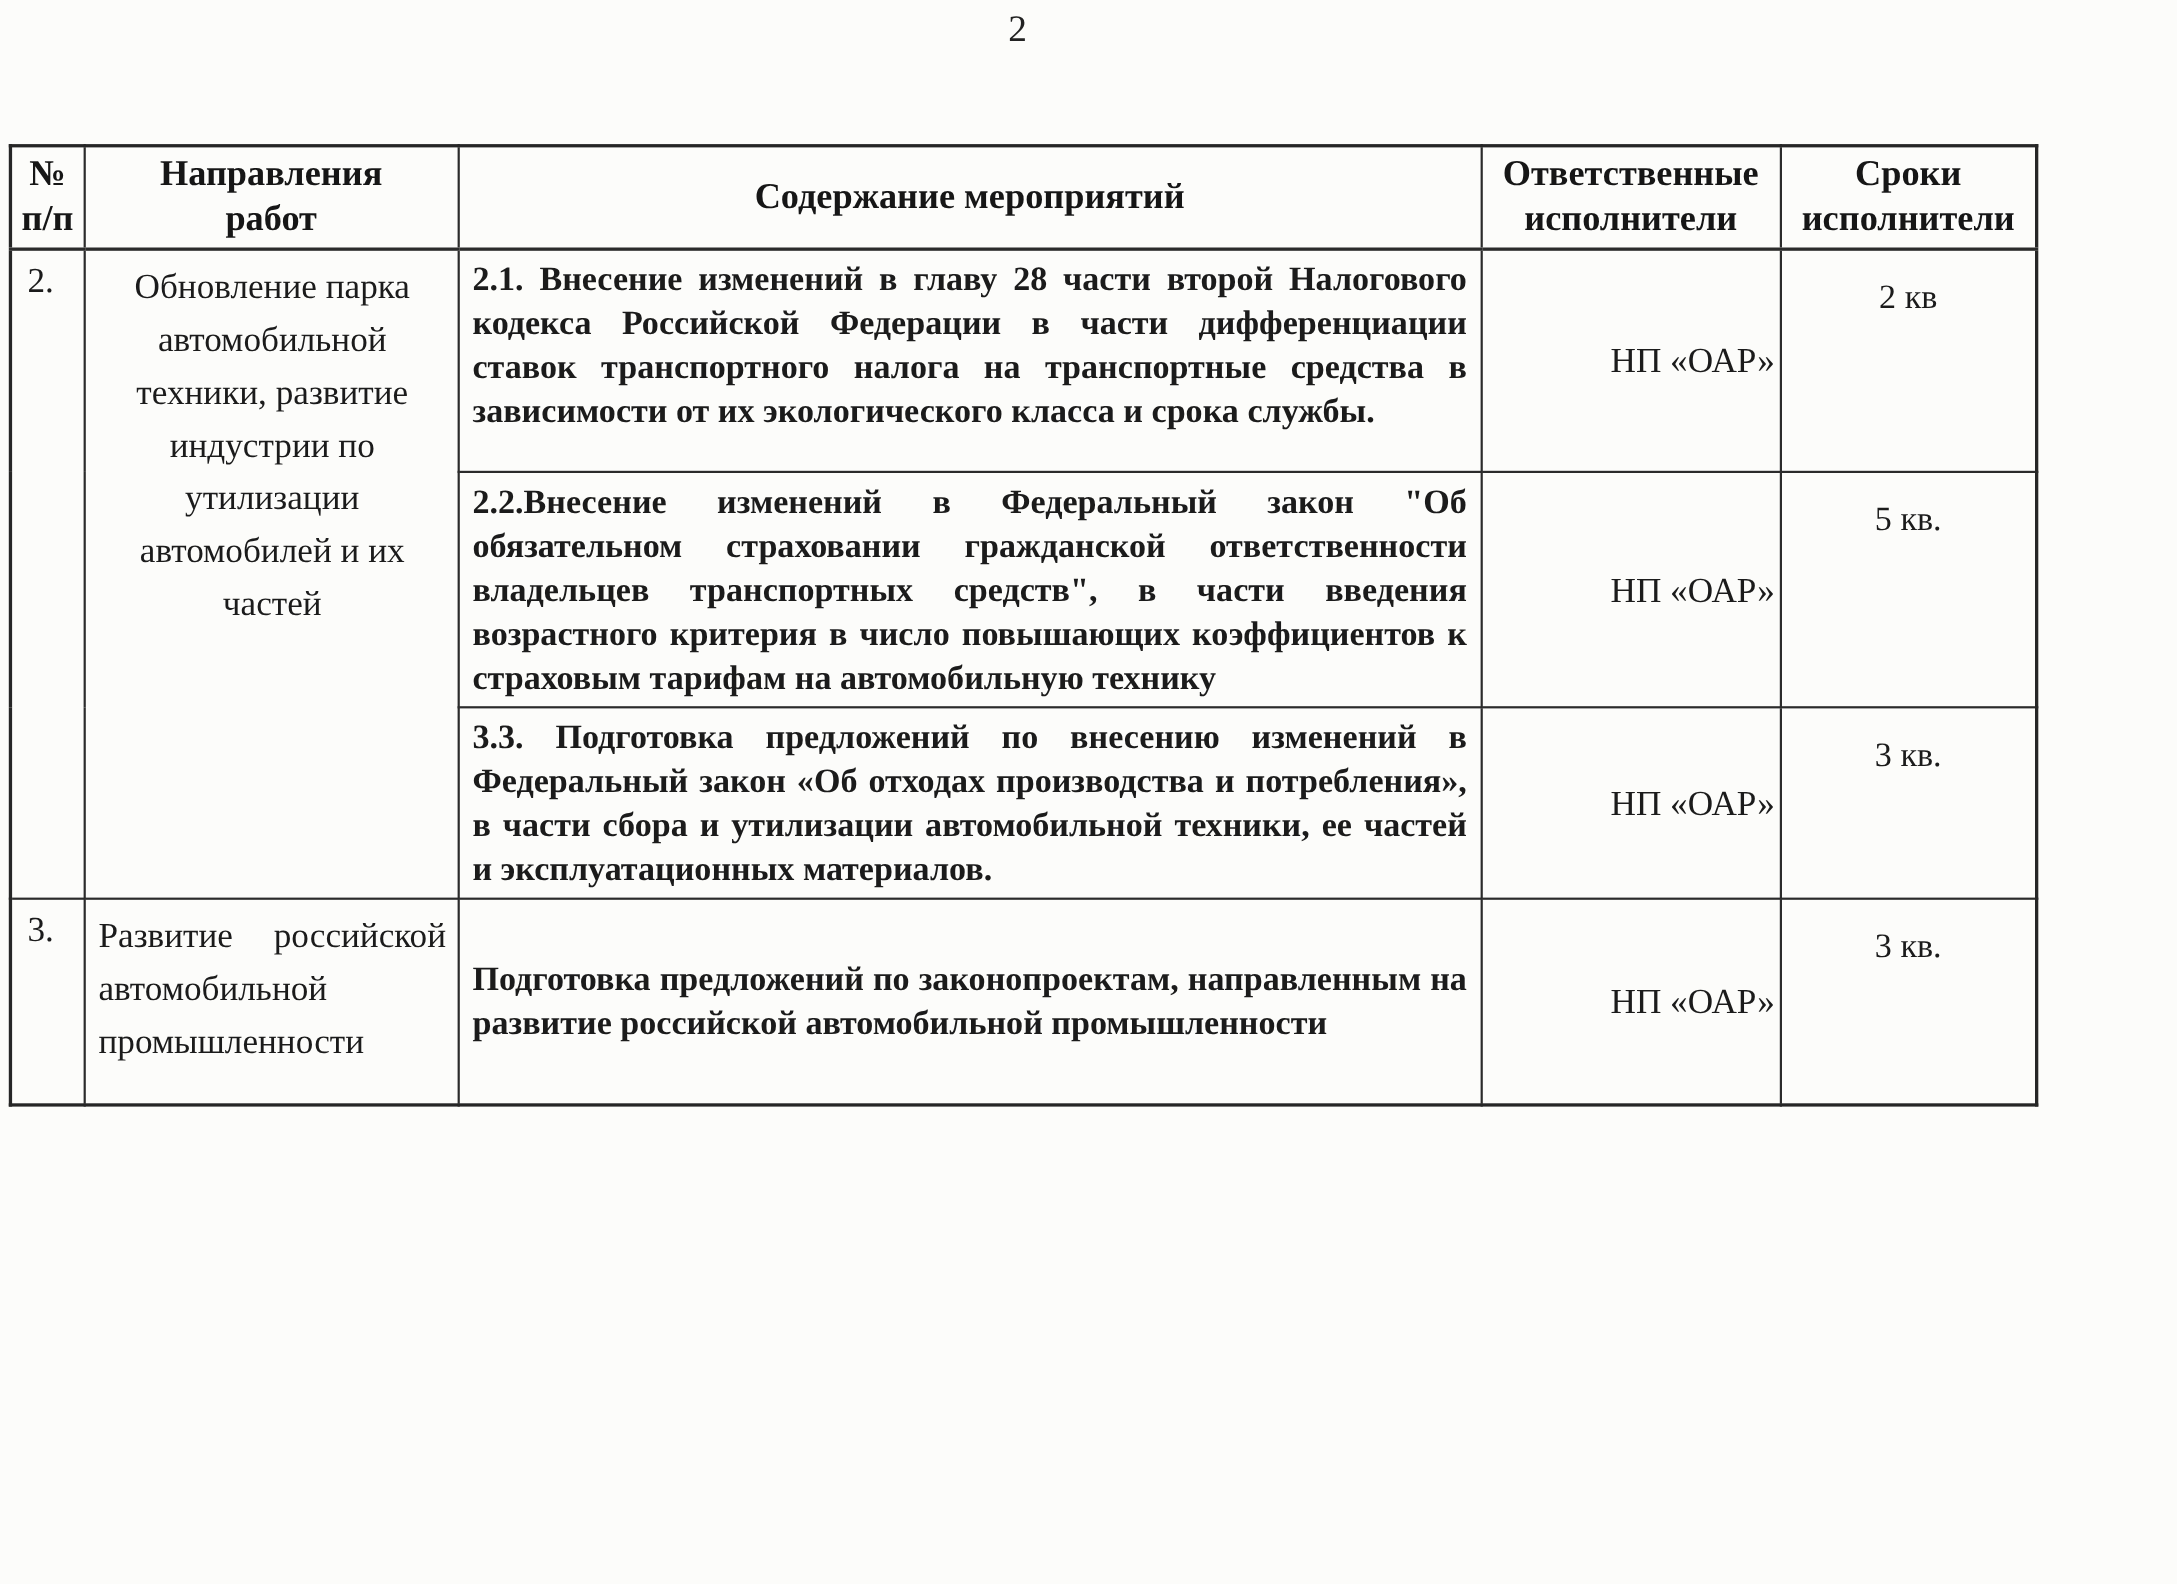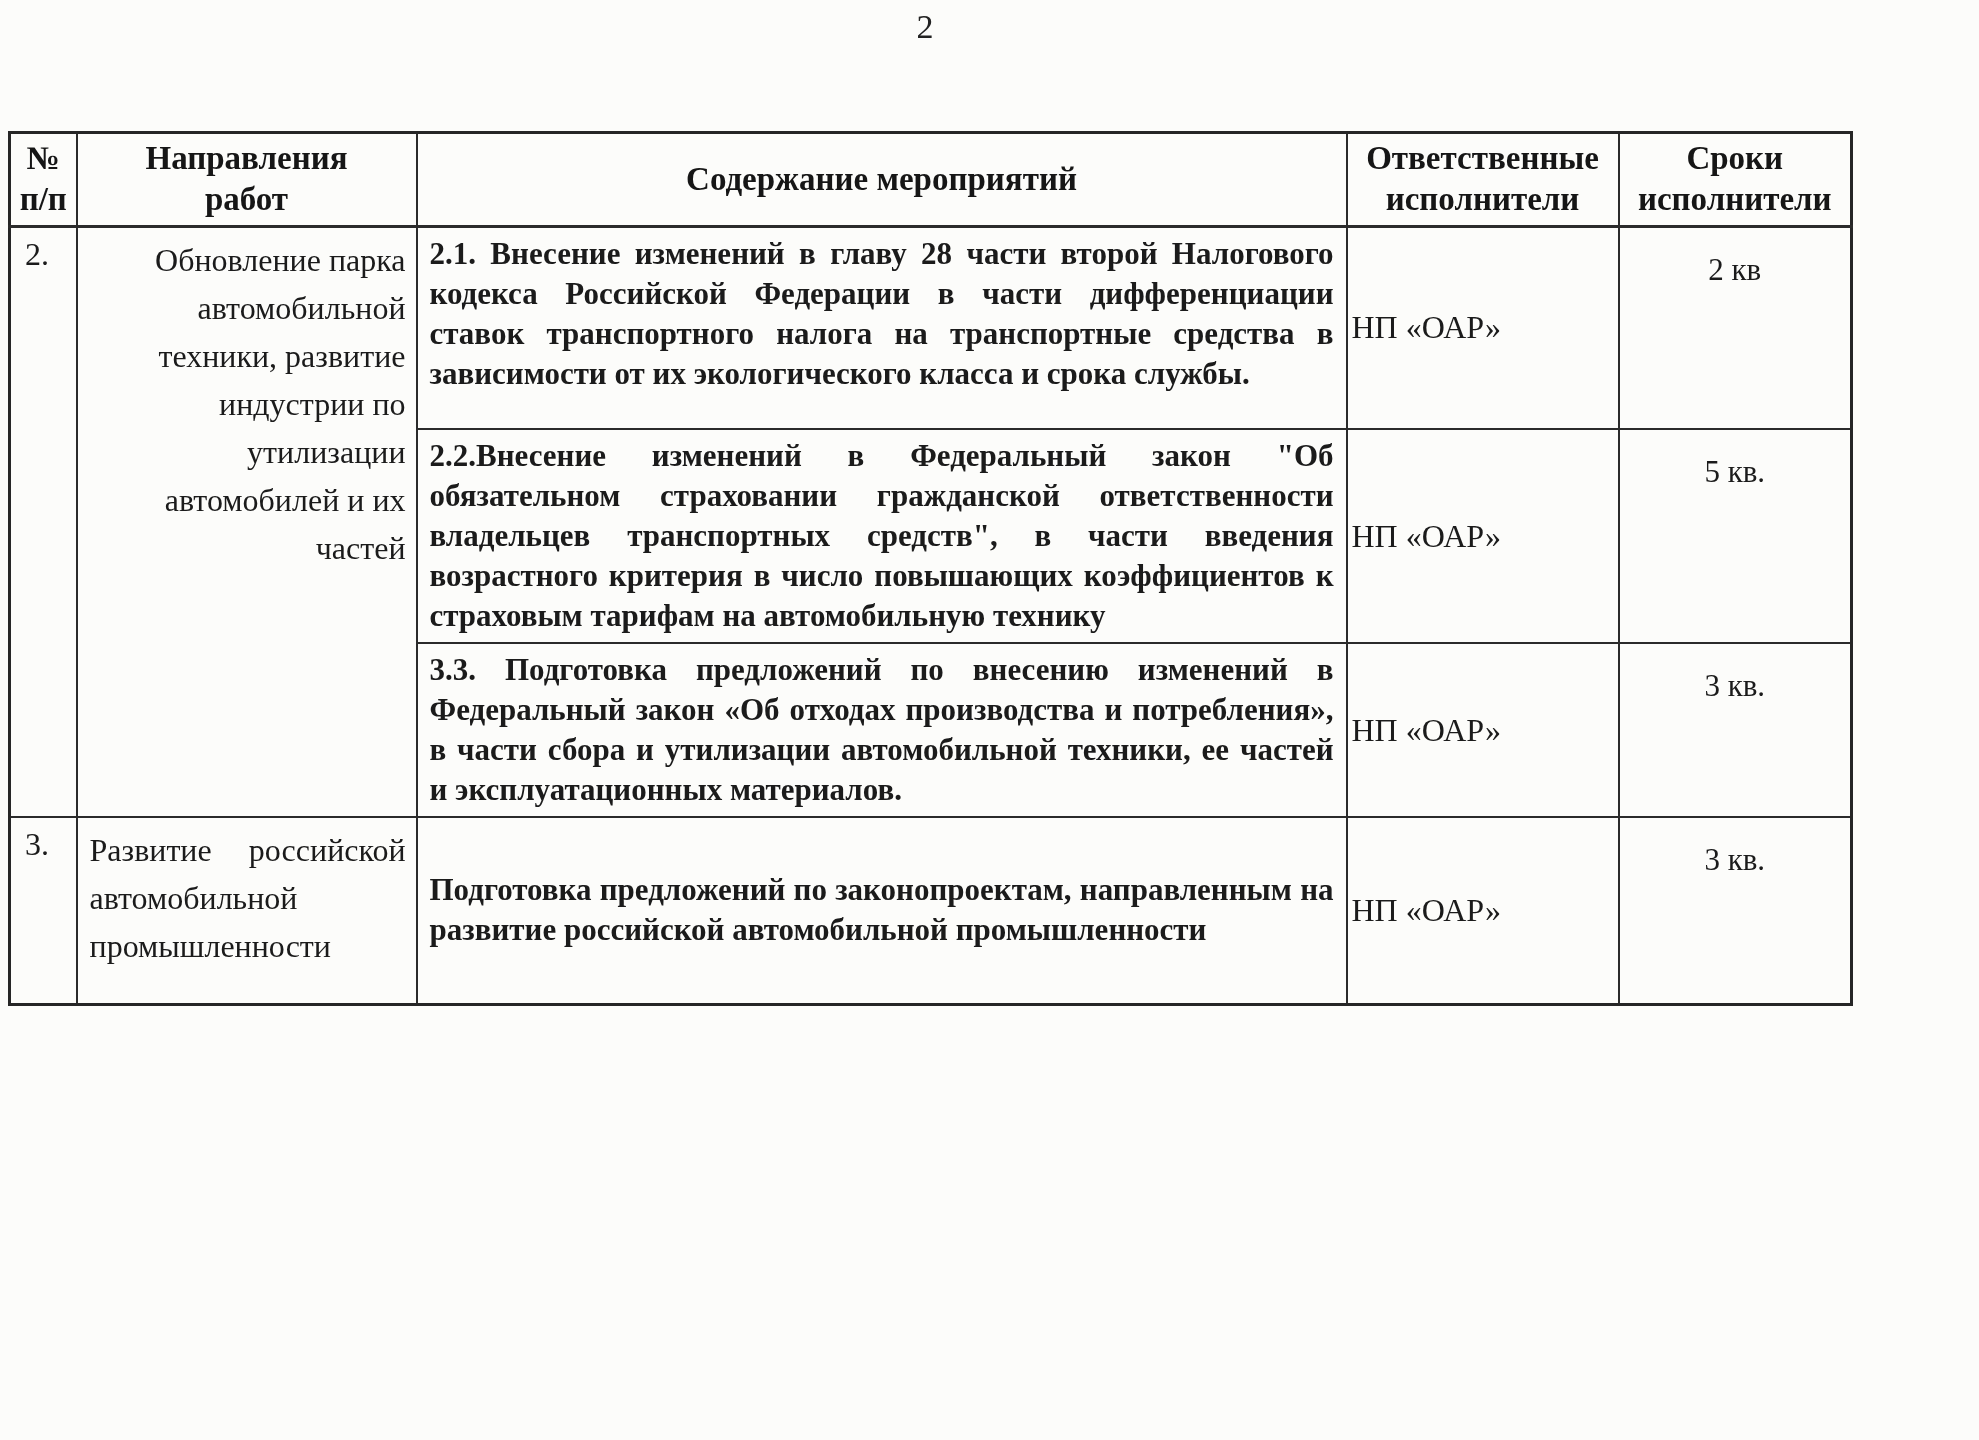--- a/index.html
+++ b/index.html
@@ -60,21 +60,21 @@
   tr.row-3   { height: 187px; }
 
   td.cell-num {
     vertical-align: top;
     text-align: left;
     padding: 8px 6px 6px 14px;
     font-size: 32px;
   }
   td.cell-dir {
     vertical-align: top;
-    text-align: right;
+    text-align: center;
     padding: 8px 10px 6px 12px;
     font-size: 32px;
     line-height: 48px;
   }
   td.cell-dir.justified {
     text-align: justify;
     margin-top: 40px;
   }
   td.cell-content {
     vertical-align: top;
@@ -82,21 +82,21 @@
     padding: 6px 12px 6px 12px;
     font-size: 31px;
     line-height: 40px;
     font-weight: bold;
   }
   td.cell-content.va-mid {
     vertical-align: middle;
   }
   td.cell-resp {
     vertical-align: middle;
-    text-align: left;
+    text-align: right;
     font-size: 32px;
     padding: 4px;
   }
   td.cell-term {
     vertical-align: top;
     text-align: center;
     font-size: 31px;
     padding-top: 24px;
   }
 </style>

